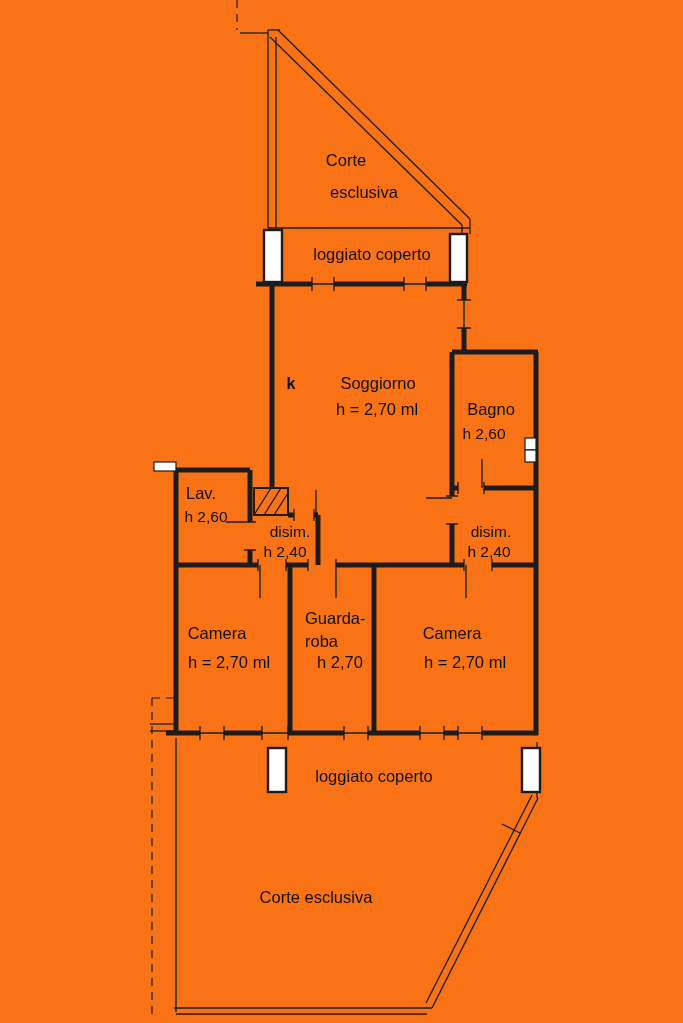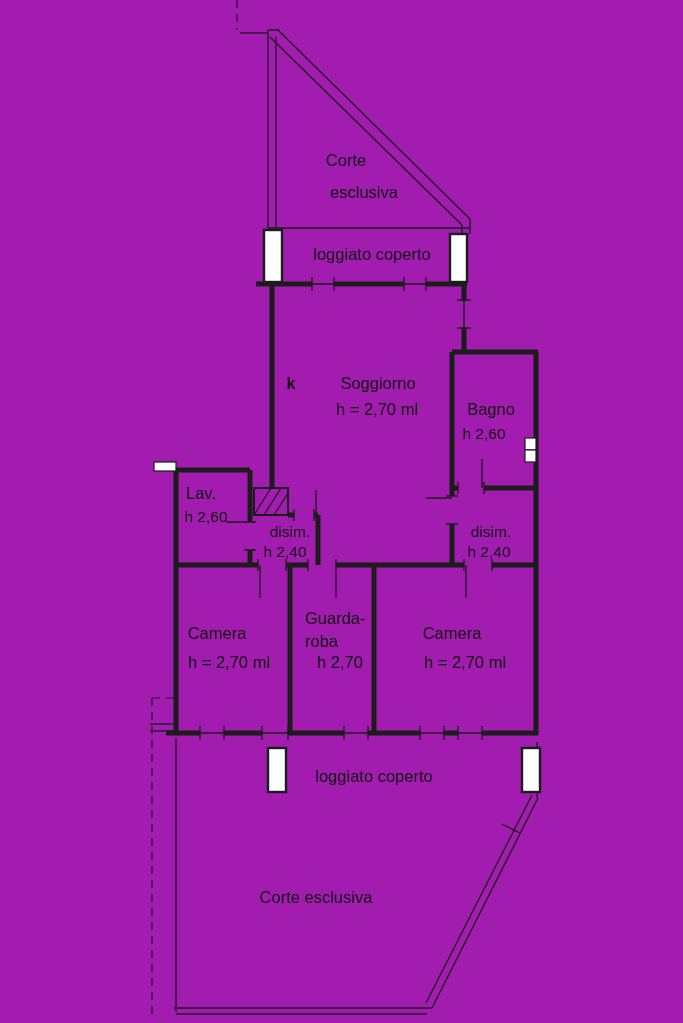--- a/index.html
+++ b/index.html
@@ -1,20 +1,20 @@
 <!DOCTYPE html>
 <html><head>
 <meta charset="utf-8">
 <style>
   html,body{margin:0;padding:0;background:#ffffff;}
   .plan-canvas{
     position:relative;
     width:683px;
     height:1023px;
-    background:#a21caf;
+    background:#f97316;
     overflow:hidden;
     font-family:"Liberation Sans", sans-serif;
     text-align:right;
   }
   svg{display:block;}
   .wall   {stroke:#1c1c1c;stroke-width:5;fill:none;stroke-linecap:butt;}
   .thin   {stroke:#1c1c1c;stroke-width:1.3;fill:none;}
   .med    {stroke:#1c1c1c;stroke-width:2;fill:none;}
   .dashed {stroke:#1c1c1c;stroke-width:1.2;fill:none;stroke-dasharray:8 6;}
   .pillar {stroke:#1c1c1c;stroke-width:2.4;fill:#ffffff;}

